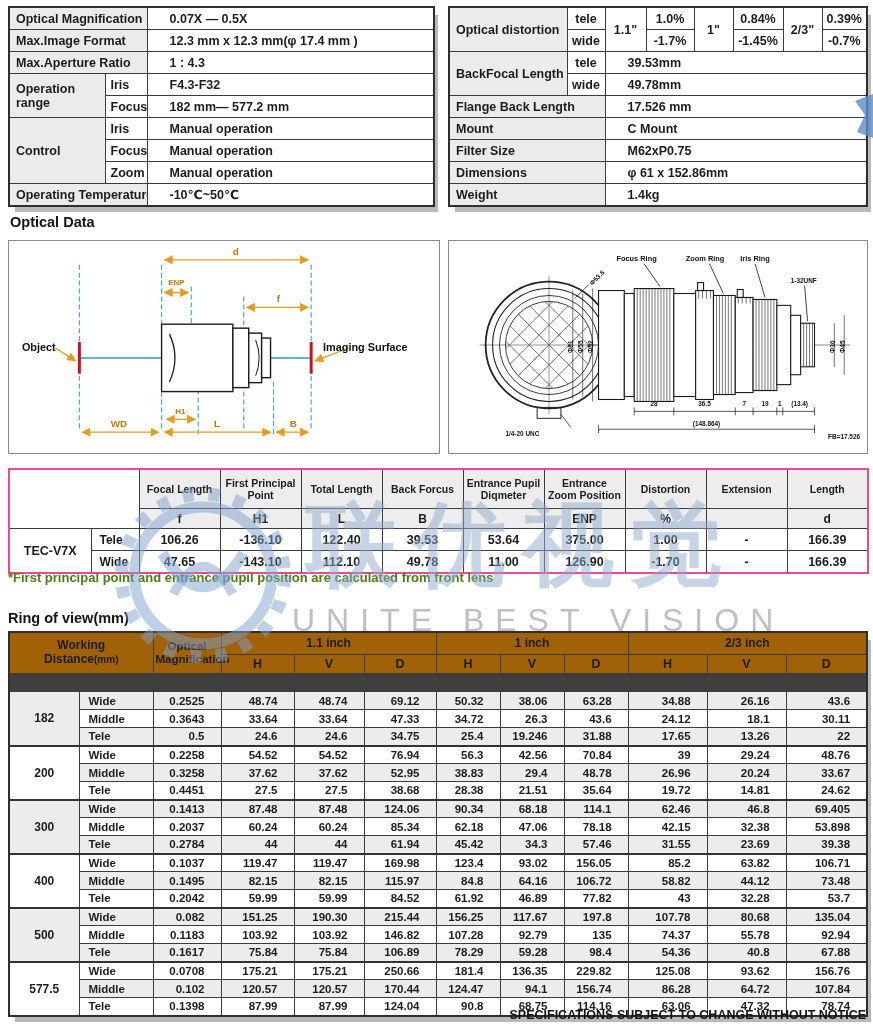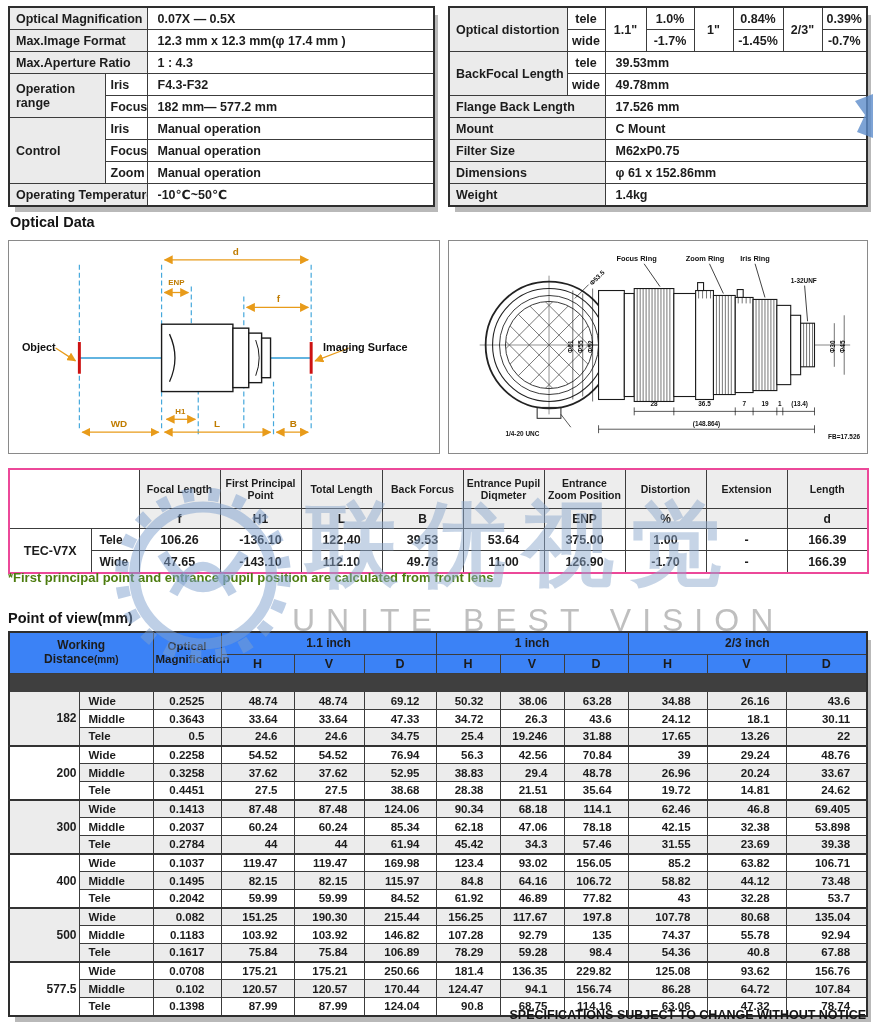--- a/index.html
+++ b/index.html
@@ -7,21 +7,21 @@
     position:relative;width:873px;height:1032px;background:#fff;
     font-family:"Liberation Sans","DejaVu Sans",sans-serif;color:#1c1c1c;overflow:hidden;
   }
   .abs{position:absolute;}
   
   table{border-collapse:collapse;}
   .sheet-table{table-layout:fixed;border:2px solid #2e2e2e;background:#fff;font-size:12.5px;font-weight:700;}
   .sheet-table td{border:1px solid #3c3c3c;height:19px;padding:1px 4px;white-space:nowrap;overflow:hidden;}
   .sheet-table td.lab{background:#ebebeb;text-align:left;padding-left:6px;}
   .sheet-table td.sub{background:#fff;text-align:left;padding-left:5px;}
-  .sheet-table td.val{background:#fff;text-align:left;padding-left:10px;}
+  .sheet-table td.val{background:#fff;text-align:left;padding-left:22px;}
   .sheet-table td.ctr{text-align:center;padding-left:2px;padding-right:2px;}
   .shadow{box-shadow:5px 7px 0 -2px #b9b9b9;}
   
   .heading{font-size:14.5px;font-weight:800;color:#141414;}
   .note{font-size:13px;font-weight:700;color:#4d7c0f;}
   .footer{font-size:12.5px;font-weight:700;color:#141414;}
   
   .diagram-box{border:1.5px solid #8a8a8a;background:#fff;}
   .dim-label{fill:#c07c00;font-weight:bold;font-size:10px;}
   .dim-label-sm{fill:#c07c00;font-weight:bold;font-size:8px;}
@@ -33,33 +33,33 @@
   #lens-table th,#lens-table td{border:1px solid #3c3c3c;padding:1px 2px;}
   #lens-table th.hcell{background:#ededed;font-size:10.5px;height:36px;line-height:1.15;font-weight:700;}
   #lens-table th.blank{background:#fff;}
   #lens-table th.scell{background:#ededed;height:17px;font-size:12px;}
   #lens-table th.model{background:#fff;font-size:12.5px;}
   #lens-table th.mode{background:#fff;text-align:left;padding-left:8px;font-size:12px;}
   #lens-table td{background:#fff;text-align:center;height:19px;font-size:12.5px;}
   
   #fov-table{table-layout:fixed;width:858px;border:2px solid #2e2e2e;font-size:11.5px;font-weight:700;}
   #fov-table th,#fov-table td{border:1px solid #3c3c3c;padding:0 2px;}
-  #fov-table thead th{background:#3b82f6;}
+  #fov-table thead th{background:#a16207;}
   #fov-table th.wdcell{height:40px;}
   #fov-table .wd{width:92px;margin:0 auto;line-height:1.15;font-size:12px;}
   #fov-table .wd .unit{font-size:10px;}
   #fov-table th.mag{font-size:11.5px;line-height:1.15;font-weight:700;}
   #fov-table th.sensor{height:20px;font-size:12px;}
   #fov-table th.axis{height:18px;font-size:12.5px;}
   #fov-table tr.sep td{height:4px;background:#3f3f3f;border:1px solid #3f3f3f;padding:0;}
   #fov-table tbody tr{height:18px;}
   #fov-table tr.odd td,#fov-table tr.odd th{background:#ececec;}
   #fov-table tr.even td,#fov-table tr.even th{background:#ffffff;}
   #fov-table tr.gstart td,#fov-table tr.gstart th{border-top:2px solid #333;}
-  #fov-table th.dist{font-size:12px;text-align:right;}
+  #fov-table th.dist{font-size:12px;text-align:center;}
   #fov-table th.mode{text-align:left;padding-left:9px;font-size:11.5px;}
   #fov-table td.num{text-align:right;padding-right:16px;}
   
   .wm{pointer-events:none;z-index:30;}
   .wm-cn{font-size:92px;font-weight:900;letter-spacing:16px;color:rgba(141,170,206,0.5);white-space:nowrap;line-height:1;}
   .wm-en{font-size:32px;font-weight:400;letter-spacing:11px;color:rgba(180,180,180,0.85);white-space:nowrap;line-height:1;}
 </style>
 </head>
 <body>
 
@@ -436,21 +436,21 @@
     <path d="M28,38 Q50,74 72,38" stroke-width="6"></path>
     <path d="M34,60 Q50,30 66,60" stroke-width="5"></path>
   </g>
 </svg>
 <div class="wm wm-cn abs" style="left:298px;top:498px;margin-left:8px;">联优视觉</div>
 <div class="wm wm-en abs" style="left:292px;top:604px;">UNITE BEST VISION</div>
 <svg class="wm abs" style="left:855px;top:94px;" width="18" height="44">
   <path d="M18,0 L18,44 L2,38 L10,21 L0,7 Z" fill="rgba(92,140,203,0.8)"></path>
 </svg>
 
-<div class="heading abs" style="left:8px;top:610px;">Point of view(mm)</div>
+<div class="heading abs" style="left:8px;top:610px;">Ring of view(mm)</div>
 
 <table id="fov-table" class="abs shadow" style="left:8px;top:631px;">
   <colgroup>
     <col style="width:70px">
       <col style="width:74px">
       <col style="width:68px">
     <col style="width:73px">
       <col style="width:70px">
       <col style="width:72px">
     <col style="width:64px">

